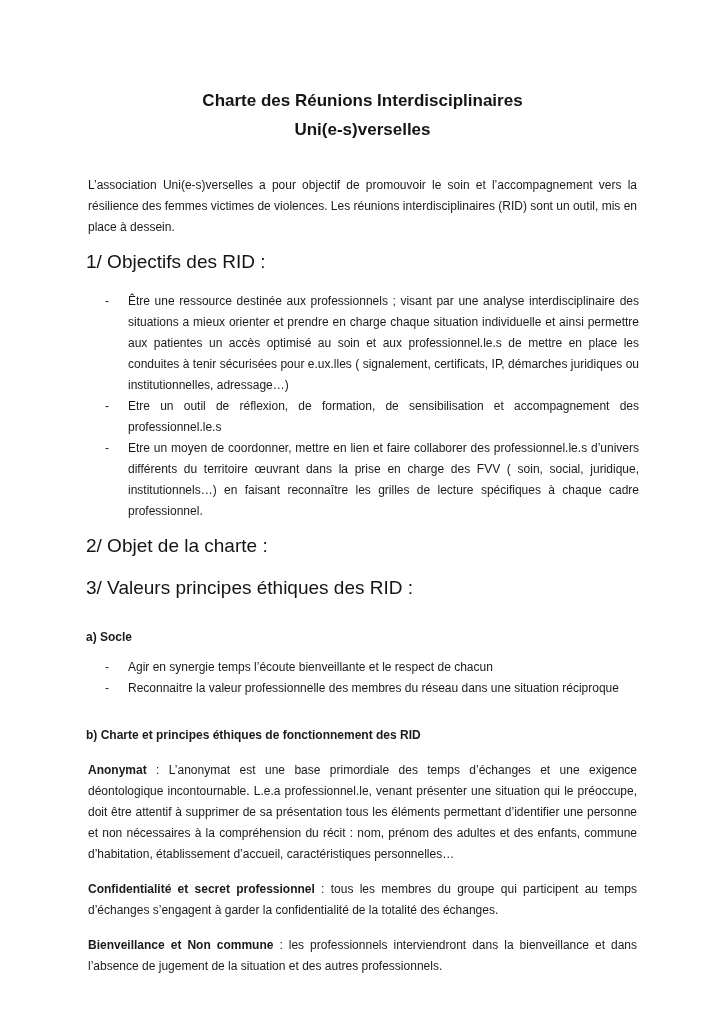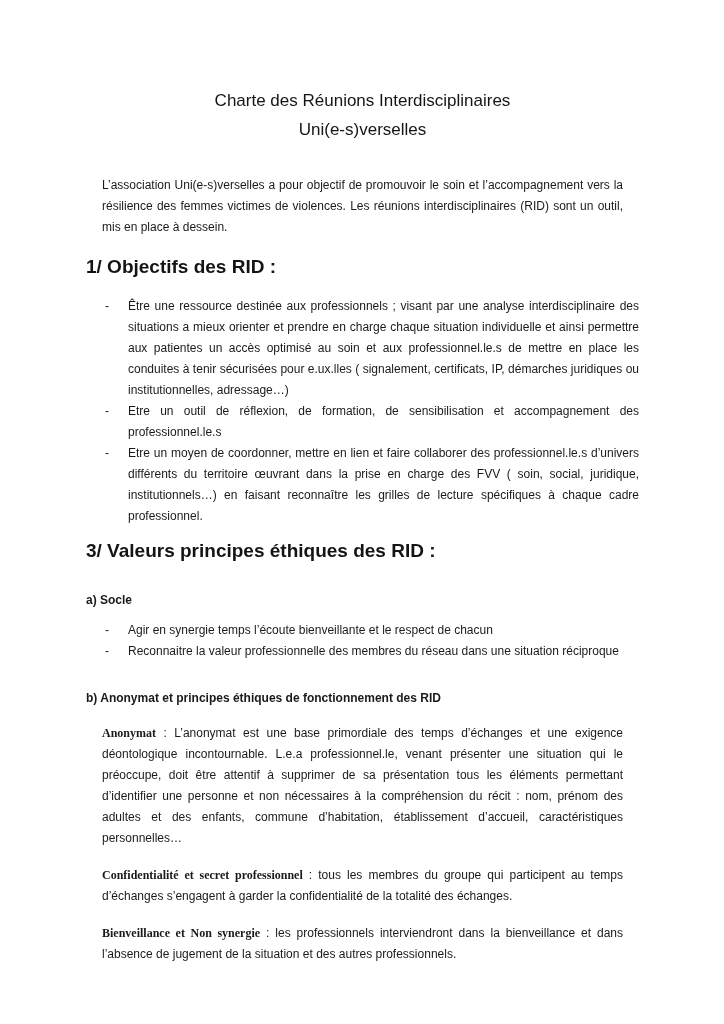--- a/index.html
+++ b/index.html
@@ -11,36 +11,36 @@
     color: #1a1a1a;
   }
   .page {
     width: 724px; height: 1024px;
     background: #ffffff;
     padding: 86px 85px 0 86px;
     overflow: hidden;
   }
   .doc-title {
     text-align: center;
-    font-weight: normal;
+    font-weight: bold;
     font-size: 17px;
     line-height: 29px;
     color: #151515;
   }
   .body-text {
     font-size: 12px;
     line-height: 21px;
     text-align: justify;
-    margin: 16px;
+    margin: 2px;
   }
   .intro { margin-top: 31px; }
   .section-heading {
     font-size: 19px;
     line-height: 26px;
-    font-weight: bold;
+    font-weight: normal;
     margin: 11px 0 16px 0;
     color: #141414;
   }
   .bullet-list { margin: 0; padding-left: 19px; }
   .bullet-row { display: flex; }
   .bullet-marker {
     flex: 0 0 23px;
     font-size: 12px;
     line-height: 21px;
   }
@@ -50,21 +50,21 @@
     line-height: 21px;
     text-align: justify;
   }
   .sub-heading {
     font-size: 12px;
     line-height: 21px;
     font-weight: bold;
     margin: 26px 0 9px 0;
   }
   .lead-para { margin-top: 14px; }
-  .lead { font-weight: bold; font-family: Liberation Serif, serif; }
+  .lead { font-weight: bold; }
 </style>
 </head>
 <body>
 
 <div class="page">
 
   <div class="doc-title">
     <div>Charte des Réunions Interdisciplinaires</div>
     <div>Uni(e-s)verselles</div>
   </div>
@@ -81,38 +81,39 @@
     <div class="bullet-row">
       <span class="bullet-marker">-</span>
       <span class="bullet-text">Etre un outil de réflexion, de formation, de sensibilisation et accompagnement des professionnel.le.s</span>
     </div>
     <div class="bullet-row">
       <span class="bullet-marker">-</span>
       <span class="bullet-text">Etre un moyen de coordonner, mettre en lien et faire collaborer des professionnel.le.s d’univers différents du territoire œuvrant dans la prise en charge des FVV ( soin, social, juridique, institutionnels…) en faisant reconnaître les grilles de lecture spécifiques à chaque cadre professionnel.</span>
     </div>
   </div>
 
+  <div class="section-heading">2/ Objet de la charte :</div>
 
 
   <div class="section-heading">3/ Valeurs principes éthiques des RID :</div>
 
   <div class="sub-heading">a) Socle</div>
 
   <div class="bullet-list">
     <div class="bullet-row">
       <span class="bullet-marker">-</span>
       <span class="bullet-text">Agir en synergie temps l’écoute bienveillante et le respect de chacun</span>
     </div>
     <div class="bullet-row">
       <span class="bullet-marker">-</span>
       <span class="bullet-text">Reconnaitre la valeur professionnelle des membres du réseau dans une situation réciproque</span>
     </div>
   </div>
 
-  <div class="sub-heading">b) Anonymat et principes éthiques de fonctionnement des RID</div>
+  <div class="sub-heading">b) Charte et principes éthiques de fonctionnement des RID</div>
 
   <p class="body-text lead-para"><span class="lead">Anonymat</span><span> : L’anonymat est une base primordiale des temps d’échanges et une exigence déontologique incontournable.  L.e.a professionnel.le, venant  présenter une situation qui le préoccupe, doit être attentif à supprimer de sa présentation tous les éléments permettant d’identifier une personne et non nécessaires à la compréhension du récit : nom, prénom des adultes et des enfants, commune d’habitation, établissement d’accueil, caractéristiques personnelles…</span></p>
 
   <p class="body-text lead-para"><span class="lead">Confidentialité et secret professionnel</span><span> : tous les membres du groupe qui participent au temps d’échanges s’engagent à garder la confidentialité de la totalité des échanges.</span></p>
 
-  <p class="body-text lead-para"><span class="lead">Bienveillance et Non synergie</span><span> : les professionnels interviendront dans la bienveillance et dans l’absence de jugement de la situation et des autres professionnels.</span></p>
+  <p class="body-text lead-para"><span class="lead">Bienveillance et Non commune</span><span> : les professionnels interviendront dans la bienveillance et dans l’absence de jugement de la situation et des autres professionnels.</span></p>
 
 </div>
 
 </body></html>

